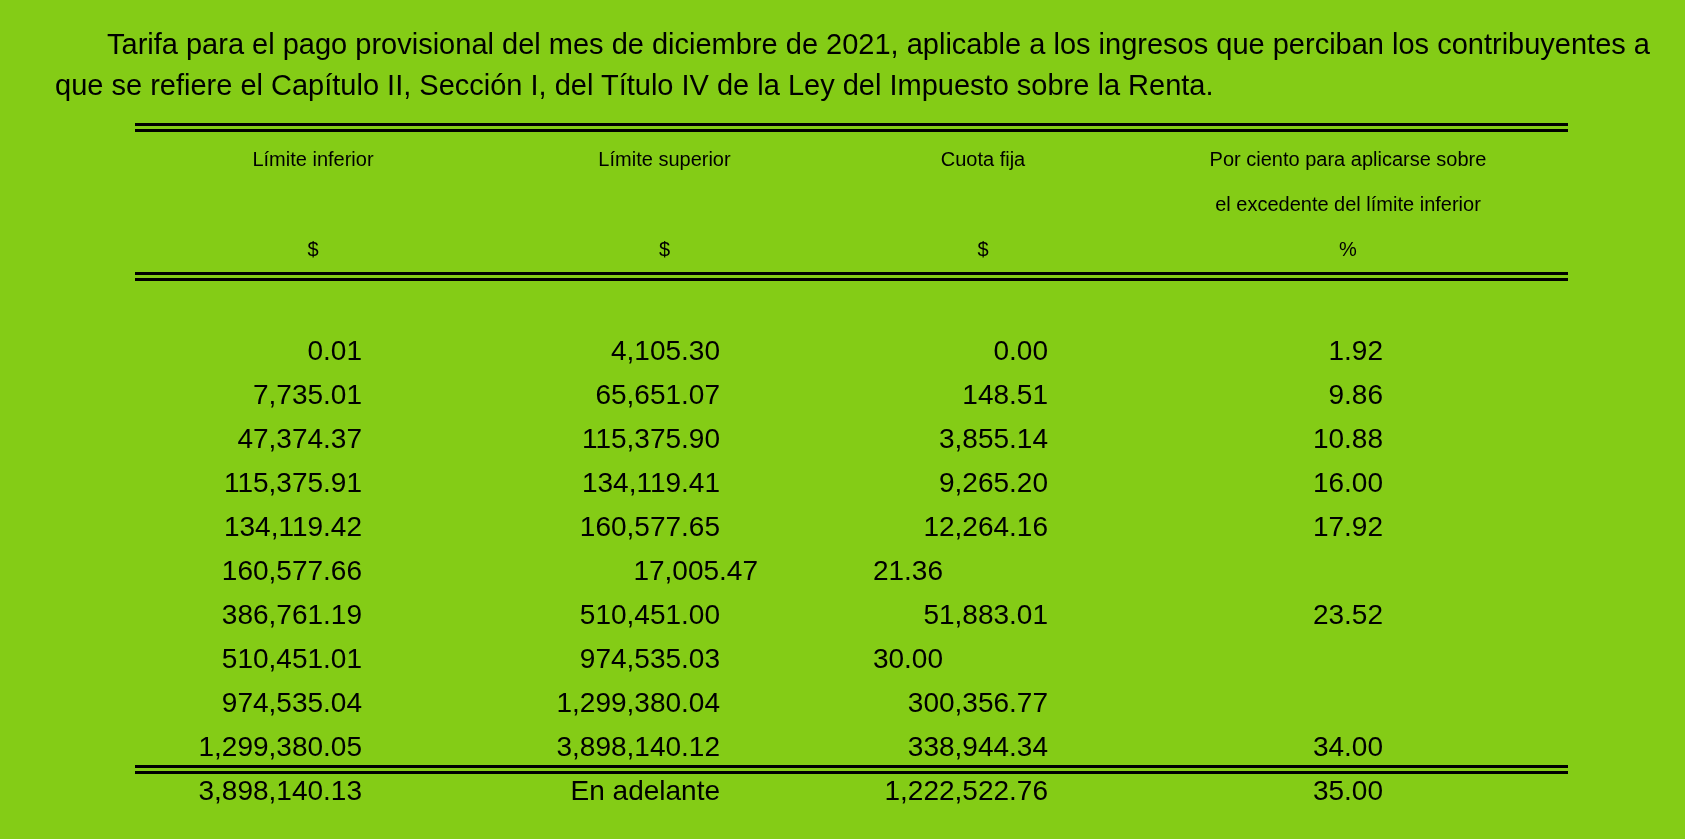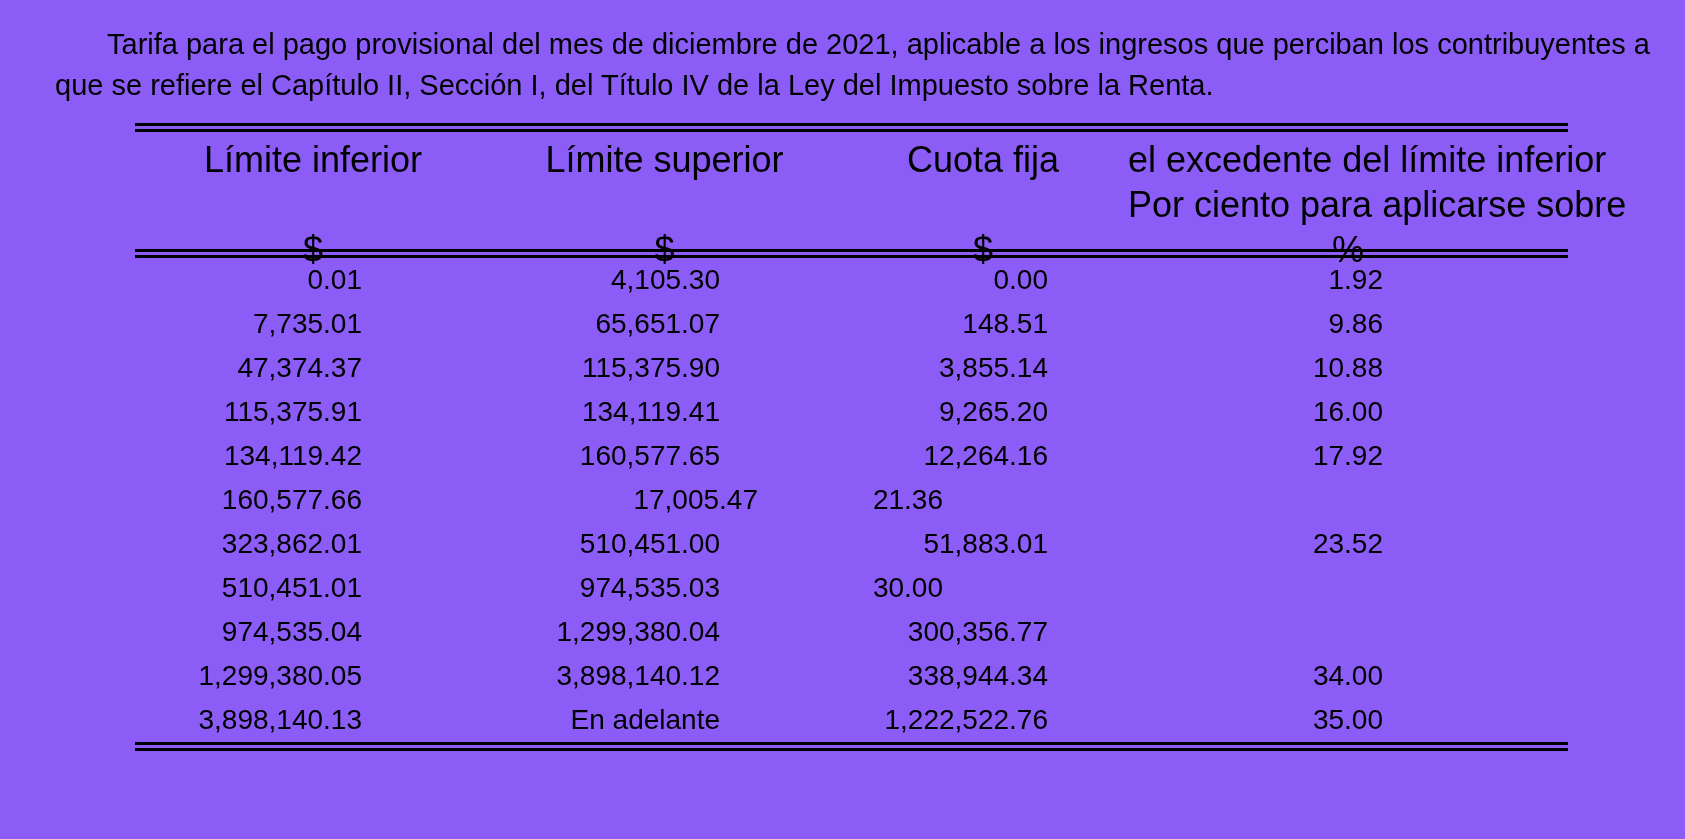--- a/index.html
+++ b/index.html
@@ -1,21 +1,21 @@
 <!DOCTYPE html>
 <html><head>
 <meta charset="utf-8">
 <style>
   * { margin: 0; padding: 0; box-sizing: border-box; }
   html, body { background: #ffffff; }
   .page {
     position: relative;
     width: 1685px;
     height: 839px;
-    background: #8b5cf6;
+    background: #84cc16;
     color: #000000;
     font-family: "Liberation Sans", "DejaVu Sans", sans-serif;
     overflow: hidden;
   }
   .doc-title {
     position: absolute;
     top: 24px;
     left: 55px;
     width: 1595px;
     font-size: 29px;
@@ -24,41 +24,41 @@
     text-indent: 52px;
     color: #000000;
   }
   .tariff-table {
     position: absolute;
     top: 123px;
     left: 135px;
     width: 1433px;
   }
   .thead {
-    height: 135px;
+    height: 158px;
     border-top: 9px double #000000;
     border-bottom: 9px double #000000;
     display: grid;
     grid-template-columns: 356px 347px 290px 440px;
     padding-top: 5px;
-    font-size: 36px;
+    font-size: 20px;
   }
   .hcell { text-align: center; }
   .hlabel { height: 90px; }
   .hlabel-line { display: block; line-height: 45px; white-space: nowrap; }
   .hunit { display: block; line-height: 45px; }
   .tbody { border-bottom: 9px double #000000; }
   .trow {
     display: grid;
     grid-template-columns: 356px 347px 290px 440px;
     height: 44px;
     line-height: 44px;
     font-size: 28px;
   }
-  .tcell { text-align: right; white-space: nowrap; }
+  .tcell { text-align: right; white-space: nowrap; margin-top: 48px; }
   .c0 { padding-right: 129px; }
   .c1 { padding-right: 118px; }
   .c2 { padding-right: 80px; }
   .c3 { padding-right: 185px; }
 </style>
 </head>
 <body>
 
 <div class="page">
 
@@ -83,22 +83,22 @@
       </div>
       <div class="hcell">
         <div class="hlabel">
           <span class="hlabel-line">Cuota fija</span>
           <span class="hlabel-line"></span>
         </div>
         <span class="hunit">$</span>
       </div>
       <div class="hcell">
         <div class="hlabel">
+          <span class="hlabel-line">Por ciento para aplicarse sobre</span>
           <span class="hlabel-line">el excedente del límite inferior</span>
-          <span class="hlabel-line">Por ciento para aplicarse sobre</span>
         </div>
         <span class="hunit">%</span>
       </div>
     </div>
 
     <div class="tbody">
       <div class="trow">
         <div class="tcell c0">0.01</div>
         <div class="tcell c1">4,105.30</div>
         <div class="tcell c2">0.00</div>
@@ -127,21 +127,21 @@
         <div class="tcell c1">160,577.65</div>
         <div class="tcell c2">12,264.16</div>
         <div class="tcell c3">17.92</div>
       </div>
       <div class="trow">
         <div class="tcell c0">160,577.66</div>
         <div class="tcell c2">17,005.47</div>
         <div class="tcell c3">21.36</div>
       </div>
       <div class="trow">
-        <div class="tcell c0">323,862.01</div>
+        <div class="tcell c0">386,761.19</div>
         <div class="tcell c1">510,451.00</div>
         <div class="tcell c2">51,883.01</div>
         <div class="tcell c3">23.52</div>
       </div>
       <div class="trow">
         <div class="tcell c0">510,451.01</div>
         <div class="tcell c1">974,535.03</div>
         <div class="tcell c3">30.00</div>
       </div>
       <div class="trow">

